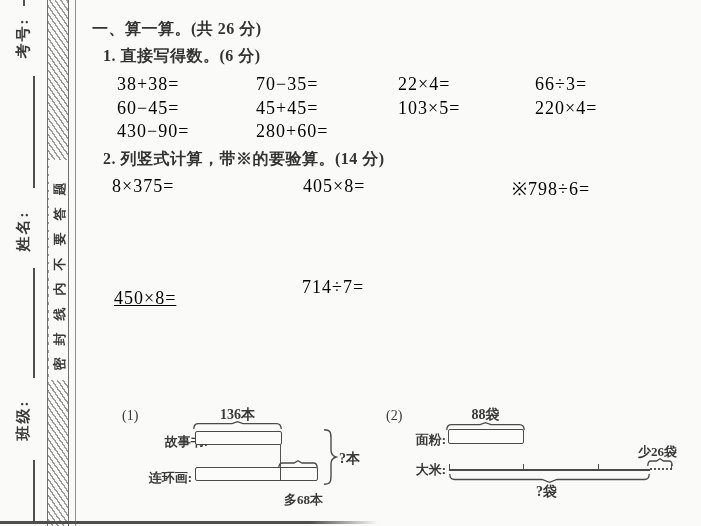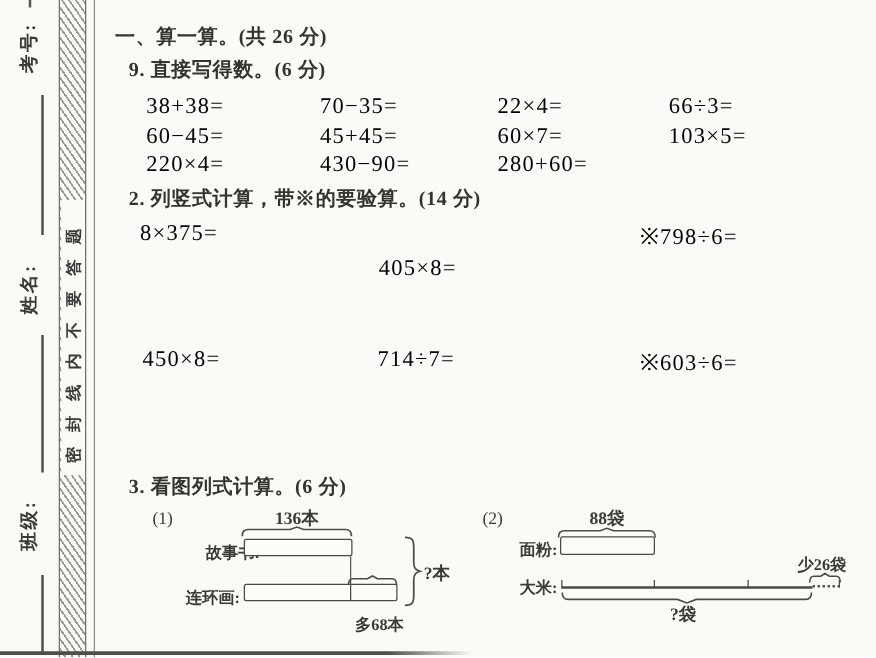--- a/index.html
+++ b/index.html
@@ -71,45 +71,42 @@
   <div class="vlabel" style="top:412px;">班级:</div>
   <div class="vline" style="top:460px;height:63px;"></div>
 
   <div class="seal-strip"></div>
   <div class="seal-gap"></div>
   <div class="seal-text">密封线内不要答题</div>
   <div class="vline2"></div>
   <div class="bottom-line"></div>
 
   <div class="h-main" style="left:92px;top:19px;">一、算一算。(共 26 分)</div>
-  <div class="h-sub" style="left:103px;top:46px;">9. 直接写得数。(6 分)</div>
+  <div class="h-sub" style="left:103px;top:46px;">1. 直接写得数。(6 分)</div>
 
   <div class="grid-q1">
     <span class="expr">38+38=</span>
     <span class="expr">70−35=</span>
     <span class="expr">22×4=</span>
     <span class="expr">66÷3=</span>
     <span class="expr">60−45=</span>
     <span class="expr">45+45=</span>
-    <span class="expr">60×7=</span>
     <span class="expr">103×5=</span>
     <span class="expr">220×4=</span>
     <span class="expr">430−90=</span>
     <span class="expr">280+60=</span>
   </div>
 
   <div class="h-sub" style="left:103px;top:149px;">2. 列竖式计算，带※的要验算。(14 分)</div>
   <span class="abs expr" style="left:112px;top:176px;">8×375=</span>
-  <span class="abs expr" style="left:303px;top:176px;margin-top:28px;">405×8=</span>
+  <span class="abs expr" style="left:303px;top:176px;">405×8=</span>
   <span class="abs expr" style="left:512px;top:176px;">※798÷6=</span>
-  <span class="abs expr" style="left:114px;top:277px;">450×8=</span>
+  <span class="abs expr" style="left:114px;top:288px;text-decoration:underline;">450×8=</span>
   <span class="abs expr" style="left:302px;top:277px;">714÷7=</span>
-  <span class="abs expr" style="left:512px;top:277px;">※603÷6=</span>
 
-  <div class="h-sub" style="left:103px;top:379px;">3. 看图列式计算。(6 分)</div>
 
   <span class="dnum" style="left:122px;top:408px;">(1)</span>
   <span class="dval center" style="left:193px;top:406px;width:89px;">136本</span>
   <svg style="left:193px;top:421px;" width="89" height="8" viewBox="0 0 89 8">
     <path d="M0.8,8 C0.8,4.2 2.2,2.6 5.5,2.6 L39,2.6 L44.5,0.6 L50,2.6 L83.5,2.6 C86.8,2.6 88.2,4.2 88.2,8" fill="none" stroke="#4b4b4b" stroke-width="1.3"></path>
   </svg>
   <span class="dlabel right" style="left:136px;top:433px;width:72px;">故事书:</span>
   <div class="bar" style="left:195px;top:431px;width:87px;height:14px;"></div>
   <div class="connector" style="left:280px;top:445px;height:23px;"></div>
   <span class="dlabel" style="left:284px;top:447px;margin-top:44px;">多68本</span>

